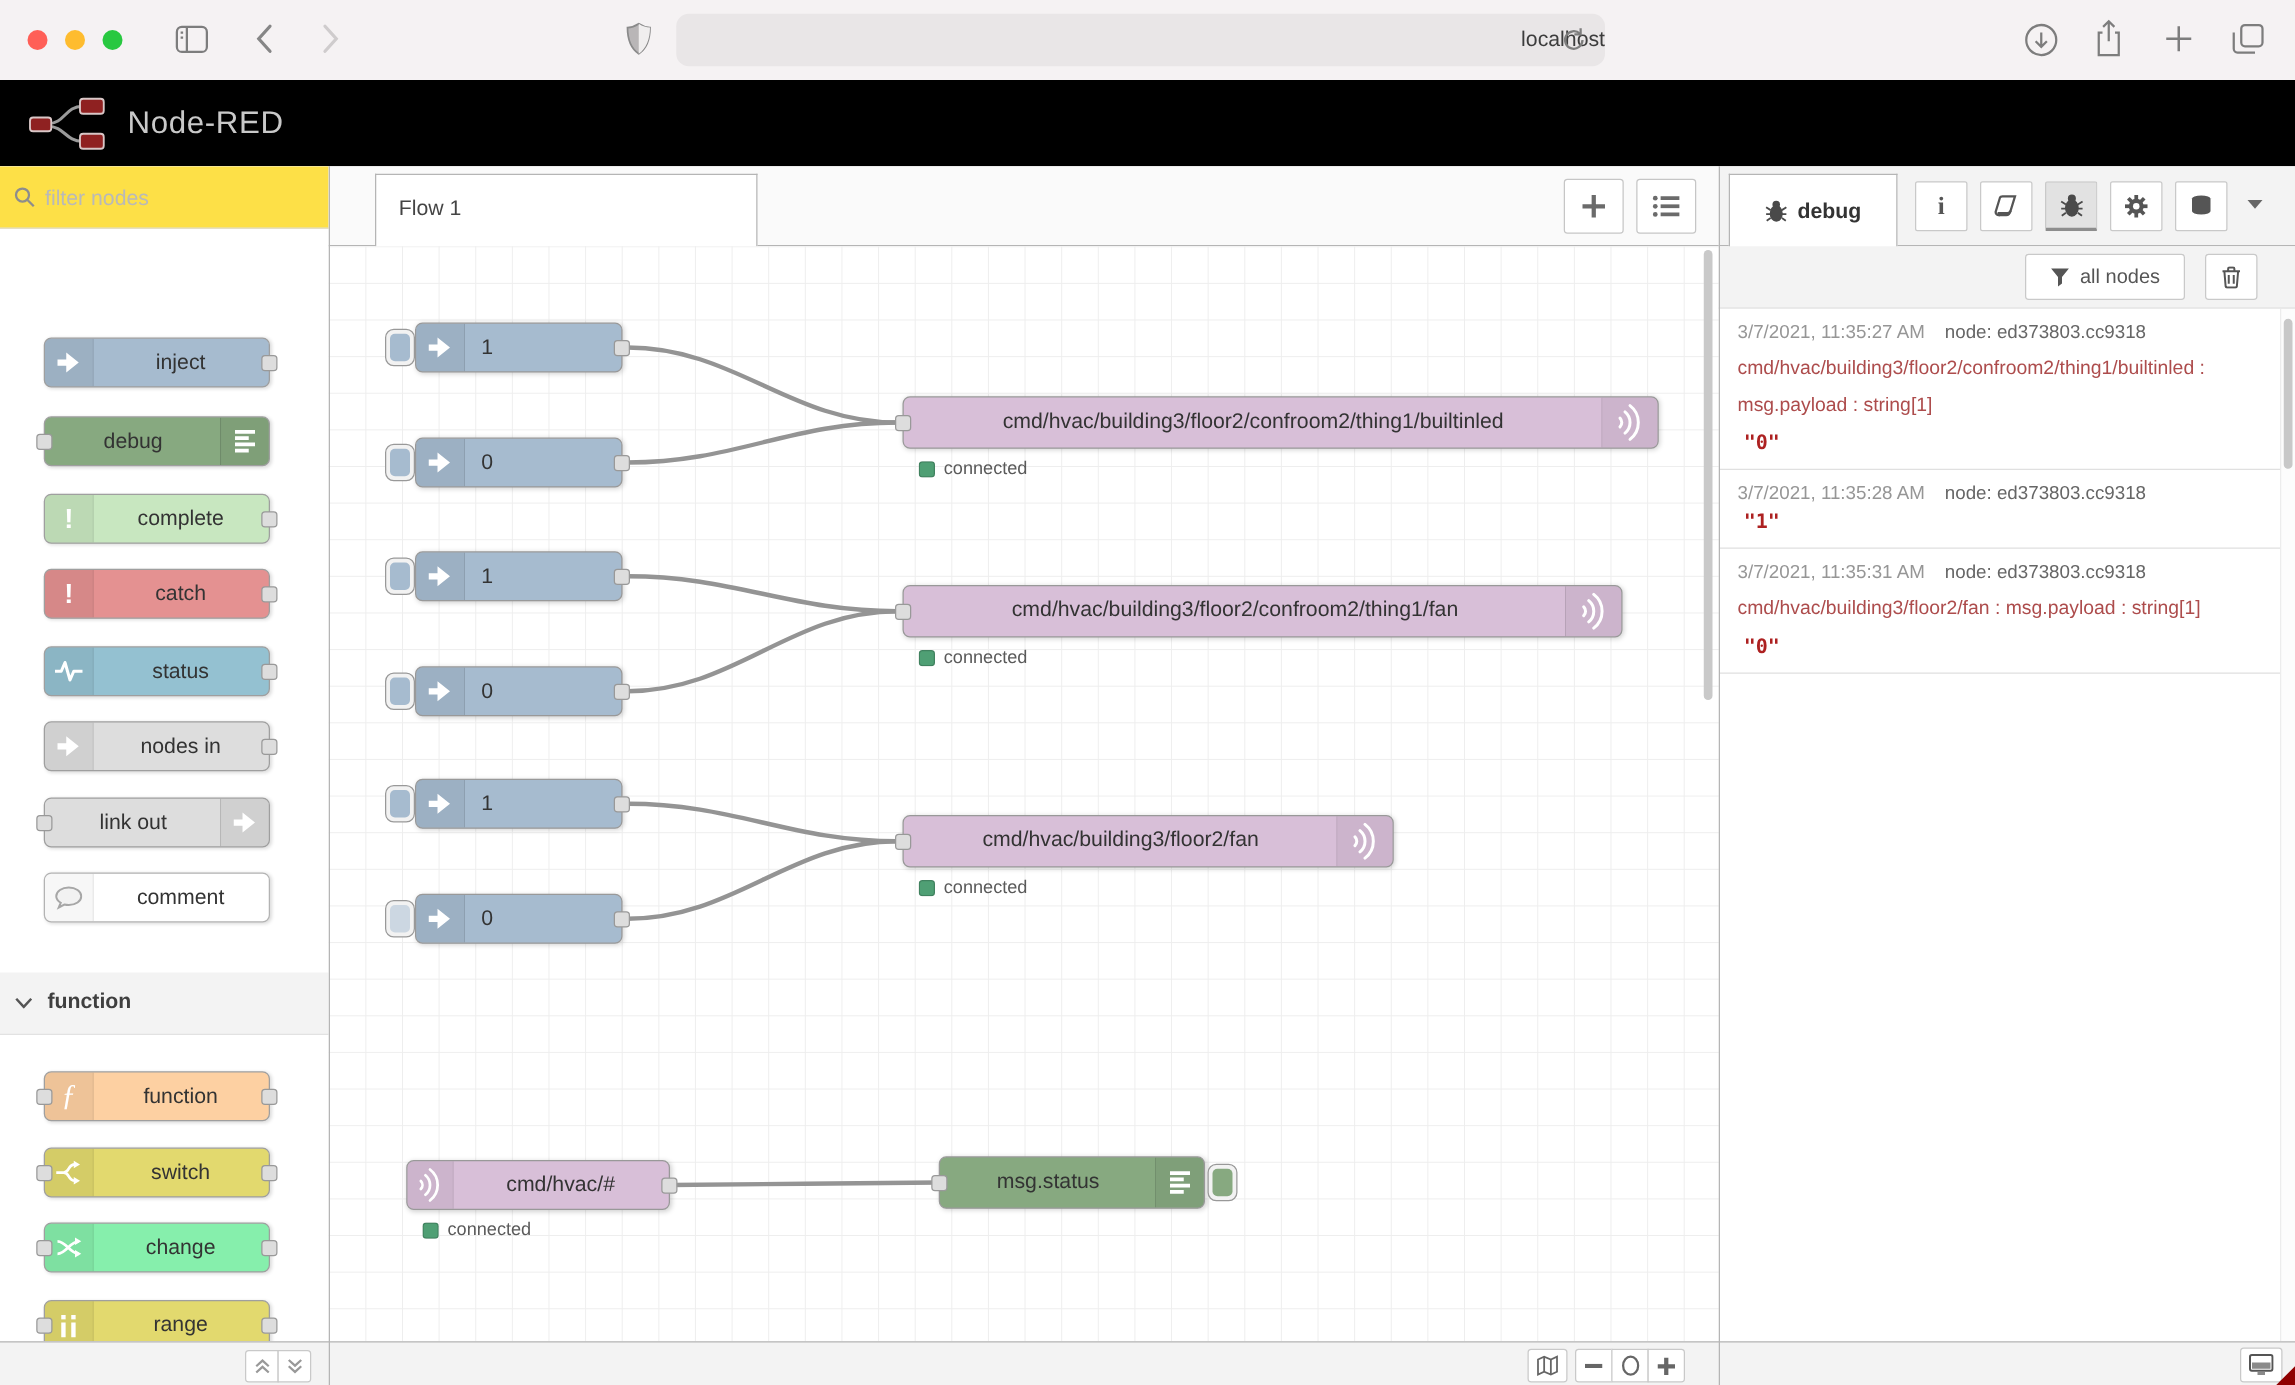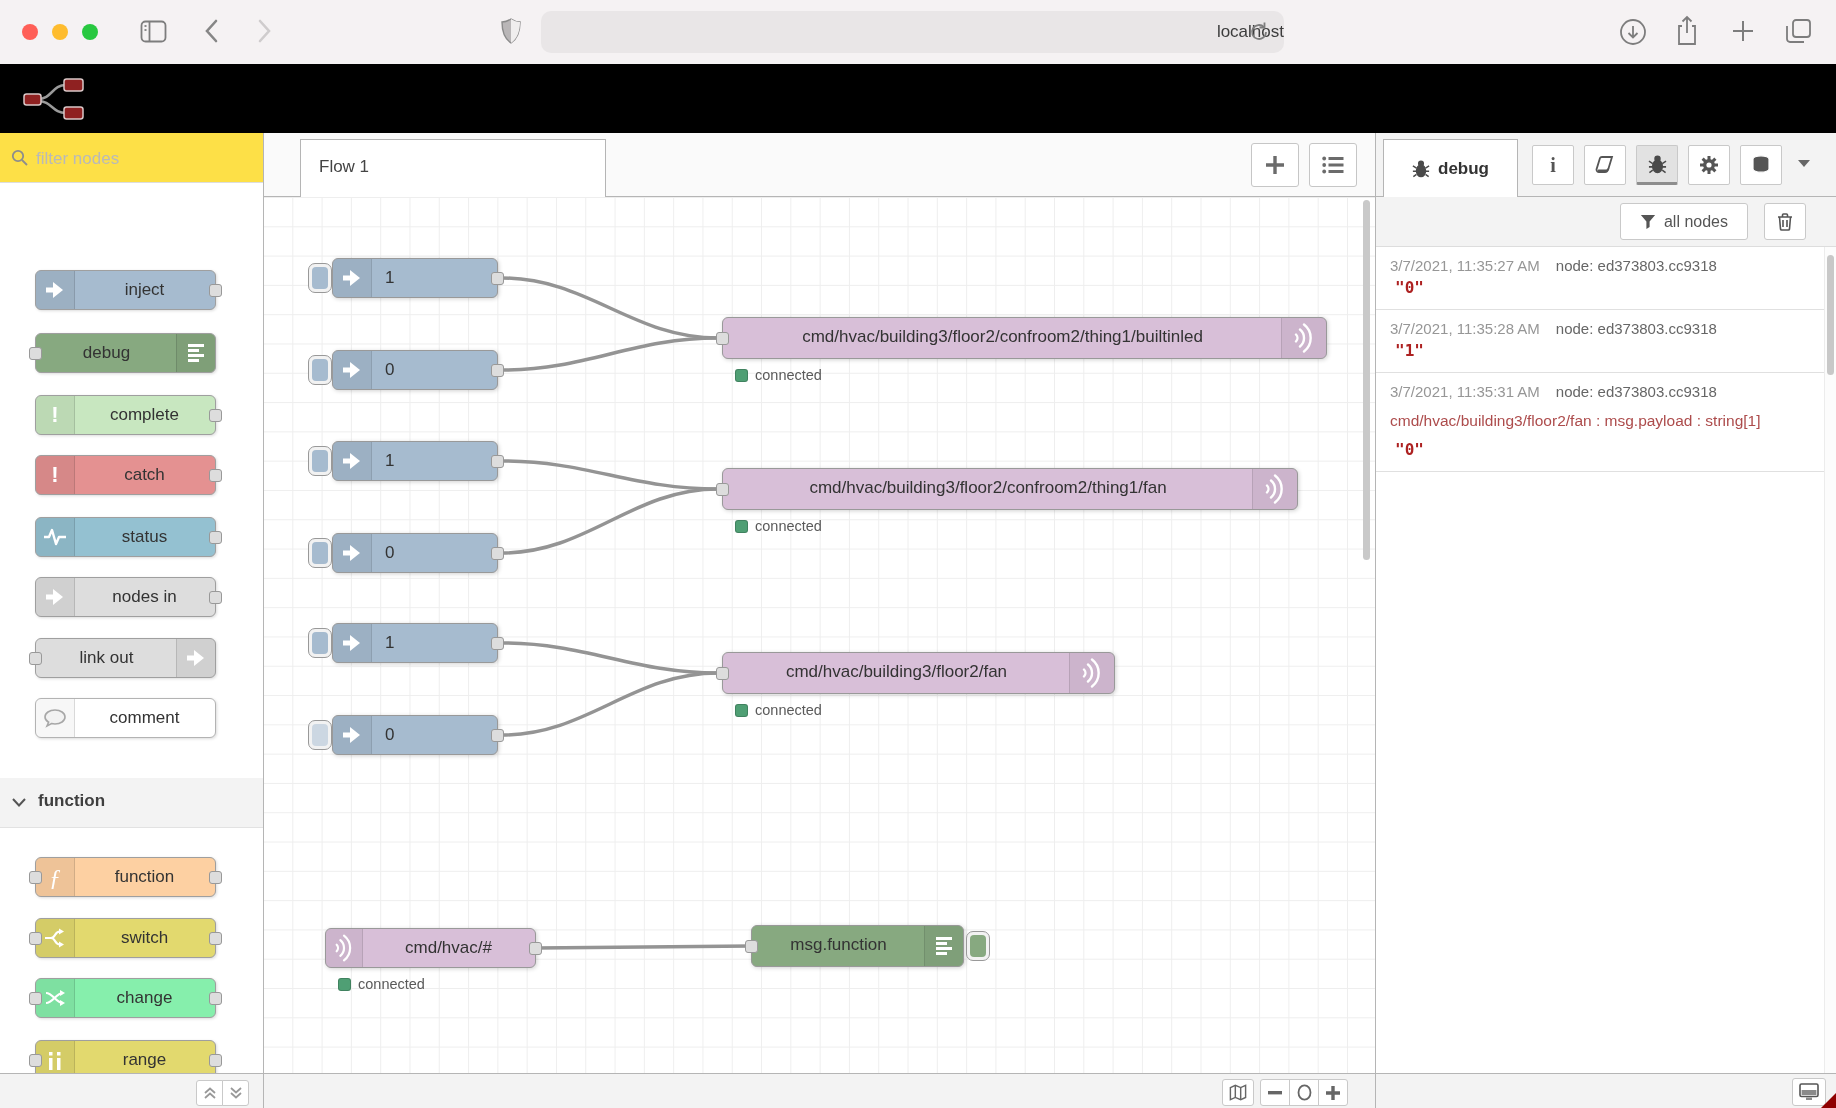--- a/index.html
+++ b/index.html
@@ -162,20 +162,21 @@
 
 <div class="abs nr-header">
   <span class="abs" style="left:22px;top:13px">
     <svg width="66" height="44" viewBox="0 0 66 44">
       <path d="M16 22 C30 22 30 8 44 8 M16 24 C30 24 30 36 44 36" stroke="#9a9a9a" stroke-width="2.5" fill="none"></path>
       <rect x="2" y="17" width="17" height="11" rx="2.5" fill="#8f2121" stroke="#d9c7c7" stroke-width="1.5"></rect>
       <rect x="42" y="2" width="19" height="12" rx="2.5" fill="#8f2121" stroke="#d9c7c7" stroke-width="1.5"></rect>
       <rect x="42" y="30" width="19" height="12" rx="2.5" fill="#8f2121" stroke="#d9c7c7" stroke-width="1.5"></rect>
     </svg>
     </span>
+  <span class="abs nr-title">Node-RED</span>
 
   <div class="abs deploy-btn">
     <span>
       <svg width="30" height="22" viewBox="0 0 30 22">
         <path d="M8 8 C14 8 14 14 20 14" stroke="#8d8d8d" stroke-width="2" fill="none"></path>
         <rect x="1" y="5" width="9" height="6" rx="1" fill="#8d8d8d"></rect>
         <rect x="19" y="1" width="10" height="7" rx="1" fill="#8d8d8d"></rect>
         <rect x="19" y="14" width="10" height="7" rx="1" fill="#8d8d8d"></rect>
         </svg>
       </span>
@@ -507,21 +508,21 @@
 
   <div class="abs fnode" style="left:488px;top:728px;width:213px;height:42px;background:#87a980">
     <span class="nicon r" style="width:38px">
       <svg width="20" height="22" viewBox="0 0 20 20" fill="#fff">
           <rect x="2" y="1" width="16" height="3"></rect>
           <rect x="2" y="6" width="11" height="3"></rect>
           <rect x="2" y="11" width="16" height="3"></rect>
           <rect x="2" y="16" width="11" height="3"></rect>
         </svg>
       </span>
-    <span class="nlabel" style="left:0;right:38px">msg.function</span>
+    <span class="nlabel" style="left:0;right:38px">msg.status</span>
     <span class="njbtn" style="right:-27px;top:5px">
         <div style="background:#87a980"></div>
       </span>
     <span class="port pl" style="top:14px"></span>
   </div>
 </div>
 
 <div class="abs cv-scroll"></div>
 
 <div class="abs sb-head">
@@ -593,20 +594,21 @@
         <path d="M2.5 4 L3.5 16 C3.6 16.6 4 17 4.6 17 H11.4 C12 17 12.4 16.6 12.5 16 L13.5 4"></path>
         <path d="M6 7 V14 M10 7 V14"></path>
         </svg>
       </span>
   </div>
 </div>
 
 <div class="abs sb-msgs">
   <div class="dmsg">
     <div class="dmeta"><span class="dtime">3/7/2021, 11:35:27 AM</span><span class="dnode">node: ed373803.cc9318</span></div>
+    <div class="dtopic">cmd/hvac/building3/floor2/confroom2/thing1/builtinled : msg.payload : string[1]</div>
     <div class="dval">"0"</div>
   </div>
   <div class="dmsg">
     <div class="dmeta"><span class="dtime">3/7/2021, 11:35:28 AM</span><span class="dnode">node: ed373803.cc9318</span></div>
     <div class="dval">"1"</div>
   </div>
   <div class="dmsg">
     <div class="dmeta"><span class="dtime">3/7/2021, 11:35:31 AM</span><span class="dnode">node: ed373803.cc9318</span></div>
     <div class="dtopic">cmd/hvac/building3/floor2/fan : msg.payload : string[1]</div>
     <div class="dval">"0"</div>

